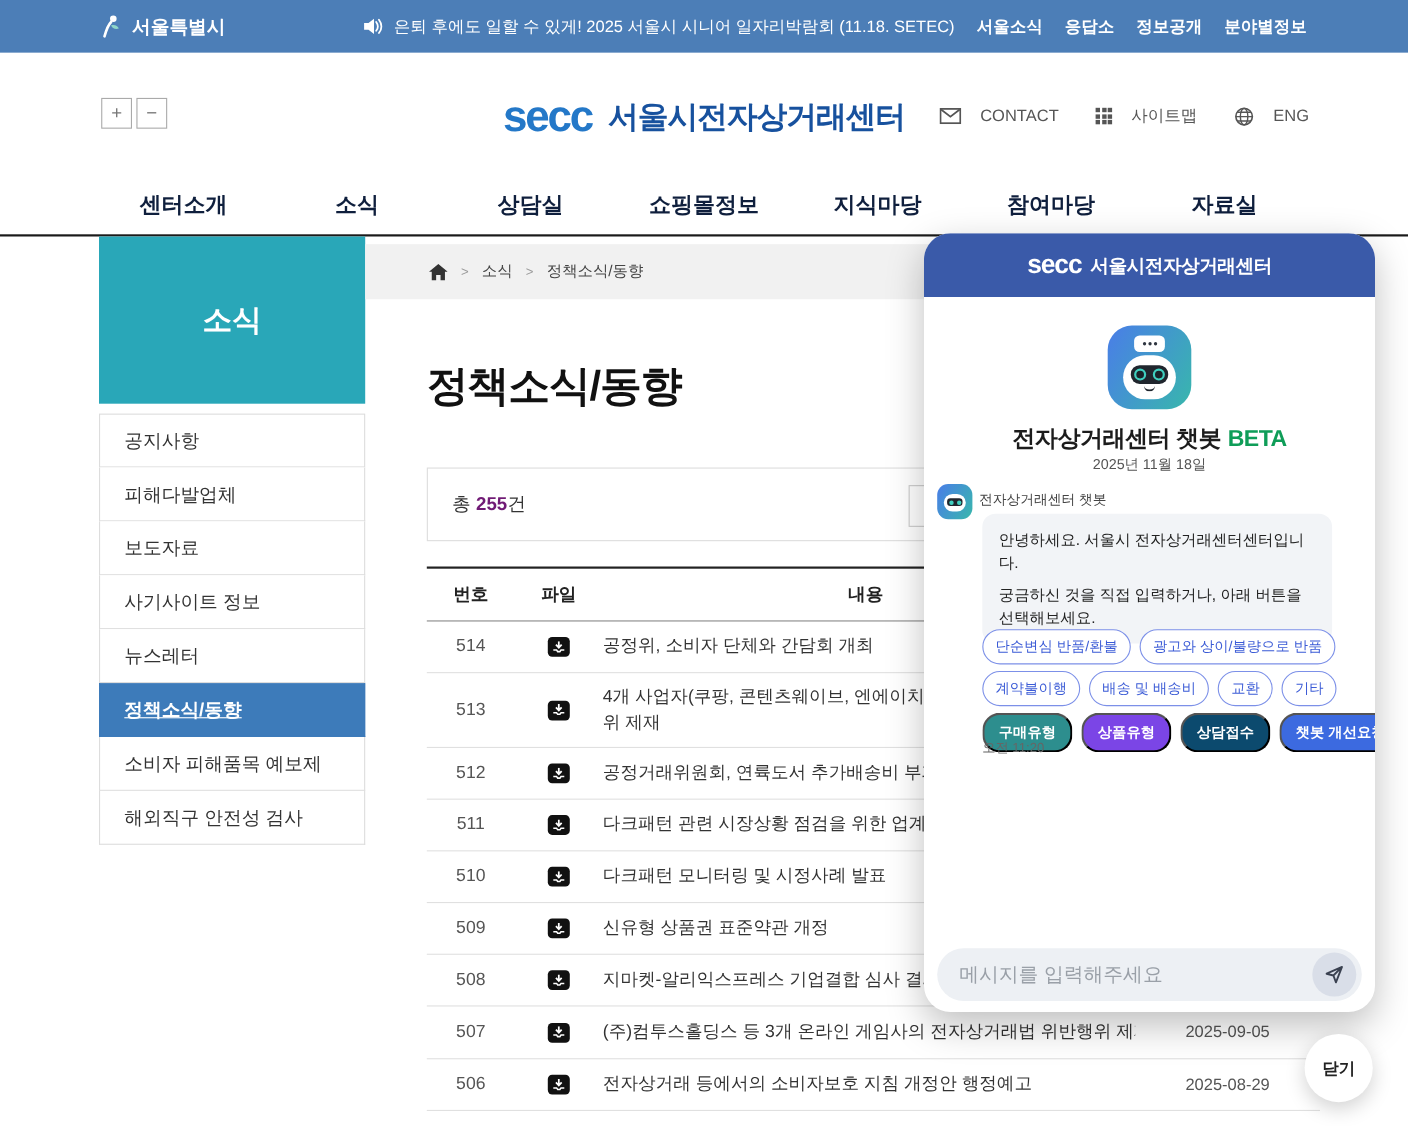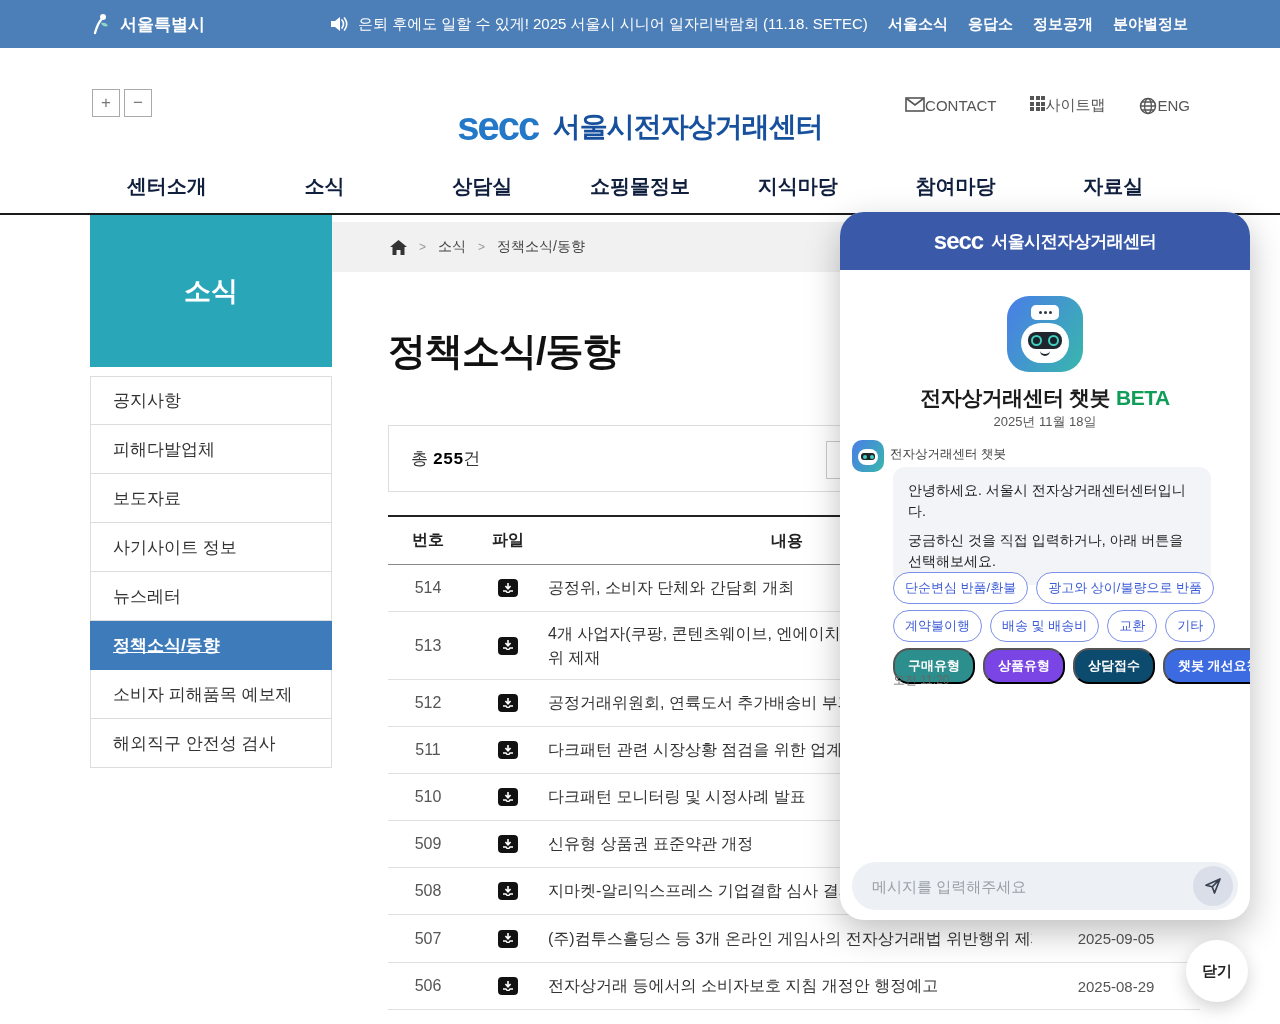--- a/index.html
+++ b/index.html
@@ -12,26 +12,26 @@
   .brand { display:flex; align-items:center; gap:8px; margin-left:88px; font-weight:bold; font-size:17px; }
   .announce { display:flex; align-items:center; gap:10px; margin-left:125px; font-size:15px; }
   .toplinks { display:flex; gap:20px; margin-left:auto; margin-right:92px; font-size:15px; font-weight:bold; }
   .toplinks span { cursor:pointer; }
 
   
   .header { position:absolute; left:0; top:48px; width:1280px; height:112px; background:#fff; }
   .fontbtns { position:absolute; left:92px; top:41px; display:flex; gap:4px; }
   .fontbtn { width:28px; height:28px; border:1px solid #aaa; background:#fff; color:#777;
     font-size:17px; line-height:26px; text-align:center; }
-  .logo { position:absolute; left:0; right:0; top:36px; text-align:center; white-space:nowrap;margin-top:20px; }
+  .logo { position:absolute; left:0; right:0; top:36px; text-align:center; white-space:nowrap; }
   .secc-mark { font-weight:900; font-size:40px; color:#2478c8; letter-spacing:-2px; vertical-align:-4px; }
   .logo-text { font-weight:800; font-size:28px; color:#17519e; margin-left:10px; letter-spacing:-1px; }
   .utils { position:absolute; right:90px; top:48px; display:flex; gap:34px; align-items:center;
     color:#555; font-size:15px; }
-  .util { display:flex; align-items:flex-start; gap:0; cursor:pointer; }
+  .util { display:flex; align-items:center; gap:17px; cursor:pointer; }
   .gridicon { display:grid; grid-template-columns:repeat(3,4px); grid-gap:1.5px; }
   .gridicon i { width:4px; height:4px; background:#555; }
 
   
   .nav { position:absolute; left:0; top:160px; width:1280px; height:55px; background:#fff;
     border-bottom:2px solid #1a1a1a; display:flex; align-items:center; }
   .nav-inner { display:flex; width:1104px; margin:0 auto; }
   .nav-item { flex:1; text-align:center; font-size:20px; font-weight:bold; color:#0f1f3d; cursor:pointer; }
 
   
@@ -49,21 +49,21 @@
     display:flex; align-items:center; font-size:14px; color:#444; }
   .crumbbar .home { margin-left:58px; display:flex; align-items:center; }
   .crumb-sep { margin:0 12px; color:#999; font-size:12px; }
 
   
   .page-title { position:absolute; left:388px; top:326px; font-size:38px; font-weight:800; color:#111;
     letter-spacing:-1px; }
   .infobox { position:absolute; left:388px; top:425px; width:812px; height:67px; border:1px solid #ddd;
     display:flex; align-items:center; }
   .total { margin-left:22px; font-size:17px; color:#333; }
-  .total b { color:#000000;font-family:Liberation Mono, monospace; }
+  .total b { color:#701a75; }
   .filter-select { position:absolute; left:437px; top:15px; width:160px; height:38px; border:1px solid #ccc;
     background:#fff; font-size:15px; color:#333; display:flex; align-items:center; padding-left:12px; }
 
   .datatable { position:absolute; left:388px; top:515px; width:812px; border-top:2px solid #222; }
   .t-row { display:flex; align-items:center; border-bottom:1px solid #e0e0e0; height:47px; }
   .t-row.head { height:48px; border-bottom:1px solid #888; font-weight:bold; color:#222; font-size:17px; }
   .t-row.tall { height:68px; }
   .c-num { width:80px; text-align:center; font-size:16px; color:#555; flex:none; }
   .c-file { width:80px; display:flex; justify-content:center; flex:none; }
   .c-content { width:484px; flex:none; padding-right:6px; font-size:16px; color:#333;
@@ -114,21 +114,21 @@
   .chiprow { position:absolute; left:53px; display:flex; gap:8px; }
   .chip-o { border:1px solid #7c90e8; color:#3b5bd6; background:#fff; border-radius:16px;
     font-size:13px; padding:6px 11px; white-space:nowrap; cursor:pointer; }
   .chip-f { color:#fff; border-radius:16px; font-size:13px; font-weight:bold; padding:7px 13px;
     white-space:nowrap; cursor:pointer; }
   .chat-time { position:absolute; left:53px; top:460px; font-size:12px; color:#666; }
 
   .inputbar { position:absolute; left:12px; bottom:10px; width:386px; height:48px; background:#edf0f4;
     border-radius:24px; display:flex; align-items:center; }
   .inputbar input { flex:1; border:none; background:transparent; outline:none; margin-left:20px;
-    font-size:15px; color:#333; font-family:inherit; }
+    font-size:18px; color:#333; font-family:inherit; }
   .inputbar input::placeholder { color:#9aa0a8; }
   .sendbtn { width:40px; height:40px; border-radius:50%; background:#d9dee8; margin-right:5px;
     display:flex; align-items:center; justify-content:center; cursor:pointer; border:none; }
 
   .closebtn { position:absolute; left:1186px; top:940px; width:62px; height:62px; border-radius:50%;
     background:#fff; box-shadow:0 6px 18px rgba(0,0,0,.18); display:flex; align-items:center;
     justify-content:center; font-size:15px; font-weight:bold; color:#222; z-index:11; cursor:pointer; }
 </style>
 </head>
 <body>

